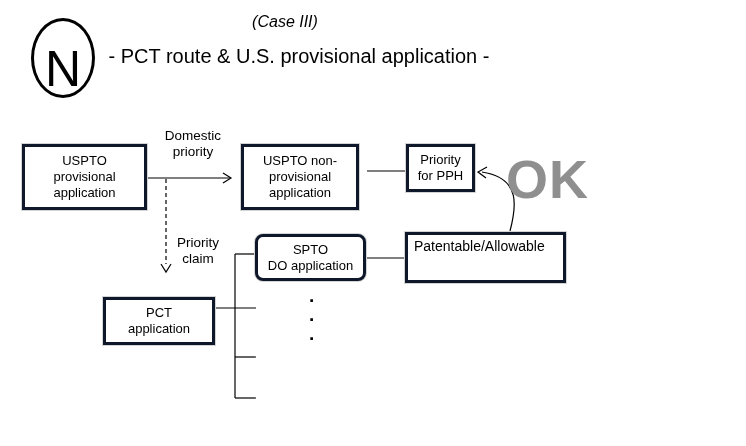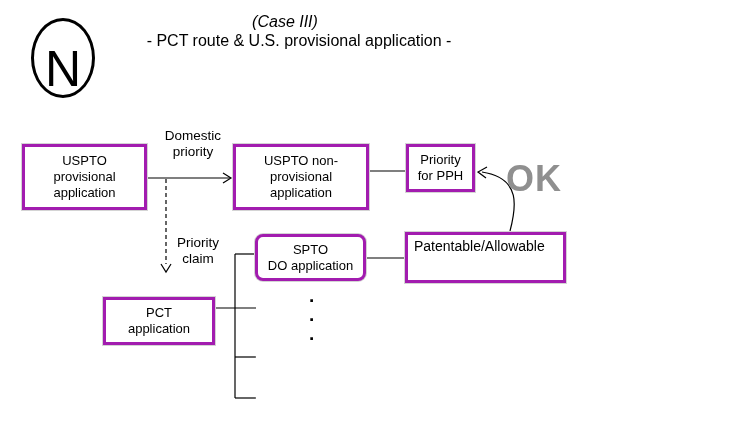--- a/index.html
+++ b/index.html
@@ -3,46 +3,46 @@
 <meta charset="utf-8">
 <style>
   html,body{margin:0;padding:0;background:#fff;}
   #canvas{
     position:relative;width:746px;height:446px;background:#ffffff;
     font-family:"Liberation Sans", sans-serif;color:#000;overflow:hidden;
   }
   .abs{position:absolute;}
   .title-case{top:12px;left:185px;width:200px;text-align:center;
     font-size:16px;font-style:italic;line-height:19px;}
-  .title-main{top:31px;left:99px;width:400px;text-align:center;
-    font-size:16px;line-height:19px;}
+  .title-main{top:47px;left:99px;width:400px;text-align:center;
+    font-size:20px;line-height:19px;}
   .logo{
     left:31px;top:18px;width:64px;height:80px;border:3px solid #000;
     border-radius:50%;display:flex;justify-content:center;align-items:flex-end;
     box-sizing:border-box;
   }
   .logo span{font-size:50px;line-height:48px;padding-bottom:2px;}
   .node{
-    border:3px solid #a21caf;background:#fff;box-sizing:border-box;
+    border:3px solid #0f172a;background:#fff;box-sizing:border-box;
     display:flex;align-items:center;justify-content:center;text-align:center;
     font-size:13px;line-height:16px;white-space:pre-line;
     box-shadow:0 0 0 1px #d4d4d4;
   }
   .node.top-left{align-items:flex-start;justify-content:flex-start;
     text-align:left;padding:3px 0 0 6px;font-size:14px;line-height:17px;}
   #n-uspto-prov{left:22px;top:144px;width:125px;height:66px;}
-  #n-uspto-nonprov{left:233px;top:144px;width:136px;height:66px;}
+  #n-uspto-nonprov{left:241px;top:144px;width:118px;height:66px;}
   #n-request-pph{left:406px;top:144px;width:69px;height:48px;}
   #n-pct{left:103px;top:274px;width:112px;height:48px;margin-top:23px;}
   #n-spto{left:255px;top:234px;width:111px;height:47px;border-radius:8px;}
   #n-patentable{left:405px;top:232px;width:161px;height:51px;}
   .edge-label{font-size:13.5px;line-height:16px;text-align:center;white-space:pre-line;}
   #lbl-domestic{left:156px;top:128px;width:74px;}
   #lbl-priority{left:168px;top:235px;width:60px;}
-  #lbl-ok{left:506px;top:155px;font-size:36px;font-weight:bold;
+  #lbl-ok{left:506px;top:155px;font-size:54px;font-weight:bold;
     line-height:48px;letter-spacing:1px;color:#8f8f8f;}
   #lbl-dots{left:309px;top:286px;font-size:19px;line-height:19px;
     white-space:pre-line;font-weight:bold;}
   svg.connectors{left:0;top:0;pointer-events:none;}
   svg.connectors *{stroke:#000;fill:none;stroke-width:1.2px;}
 </style>
 </head>
 <body>
 
 <div id="canvas">

